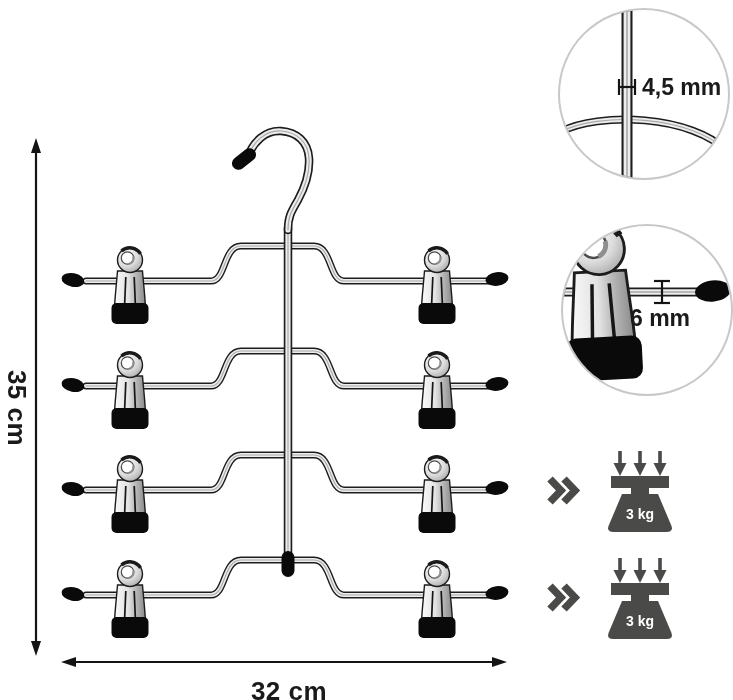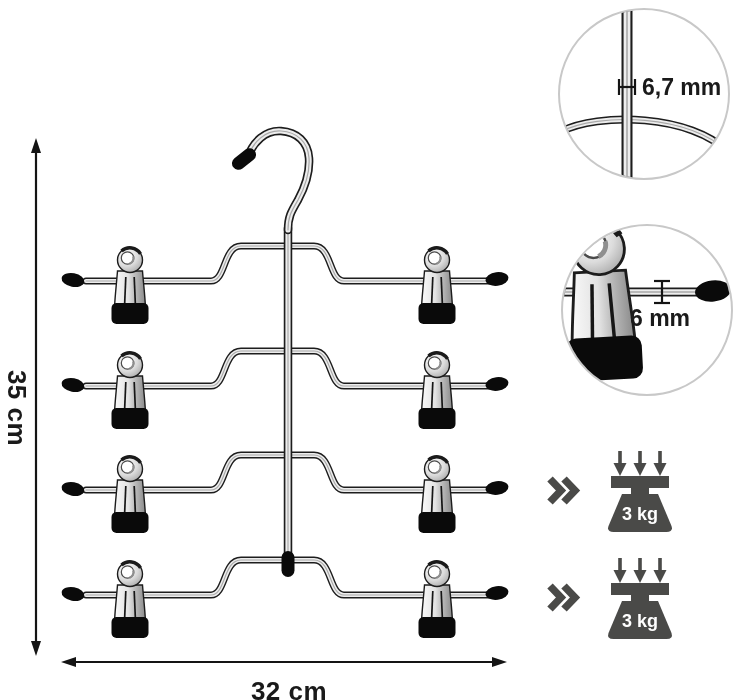--- a/index.html
+++ b/index.html
@@ -10,21 +10,21 @@
   .wo{fill:none;stroke:#1d1d1d;stroke-linecap:round;}
   .wi{fill:none;stroke:#ededed;stroke-linecap:round;}
   .ws{fill:none;stroke:#a8a8a8;stroke-linecap:round;}
   .chev{fill:none;stroke-width:7.5;stroke-linejoin:miter;}
   .dimline{stroke:#141414;stroke-width:2.2;}
   .dimhead{fill:#141414;}
   .measure{stroke:#141414;stroke-width:2.2;fill:none;}
   .label{position:absolute;font-weight:700;color:#1a1a1a;white-space:nowrap;}
   .label-dim{font-size:26px;letter-spacing:0.5px;}
   .label-callout{font-size:23px;}
-  .label-kg{font-size:18px;color:#ffffff;}
+  .label-kg{font-size:14px;color:#ffffff;}
   .c{transform:translate(-50%,-50%);}
 </style>
 </head>
 <body>
 
 <div class="stage">
 
 <svg class="scene" width="733" height="700" viewBox="0 0 733 700" xmlns="http://www.w3.org/2000/svg">
 
   <defs>
@@ -155,21 +155,21 @@
   </g>
 
   <use href="#capRowSym"></use>
   <use href="#capRowSym" y="107"></use>
 </svg>
 
 <div class="label label-dim" style="left:16px;top:408px;transform:translate(-50%,-50%) rotate(90deg);">35 cm</div>
 
 <div class="label label-dim c" style="left:289px;top:691px;">32 cm</div>
 
-<div class="label label-callout" style="left:642px;top:87px;transform:translateY(-50%);">6,7 mm</div>
+<div class="label label-callout" style="left:642px;top:87px;transform:translateY(-50%);">4,5 mm</div>
 
 <div class="label label-callout c" style="left:660px;top:318px;">6 mm</div>
 
 <div class="label label-kg c" style="left:640px;top:514px;">3 kg</div>
 
 <div class="label label-kg c" style="left:640px;top:621px;">3 kg</div>
 
 </div>
 
 </body></html>

